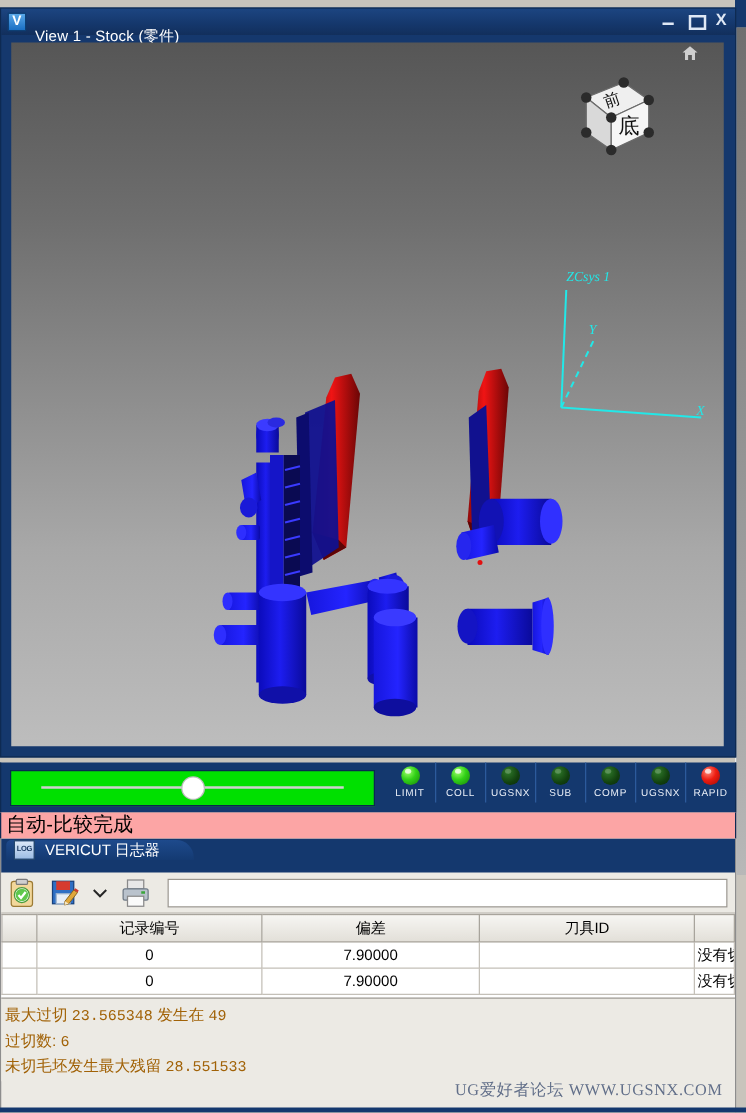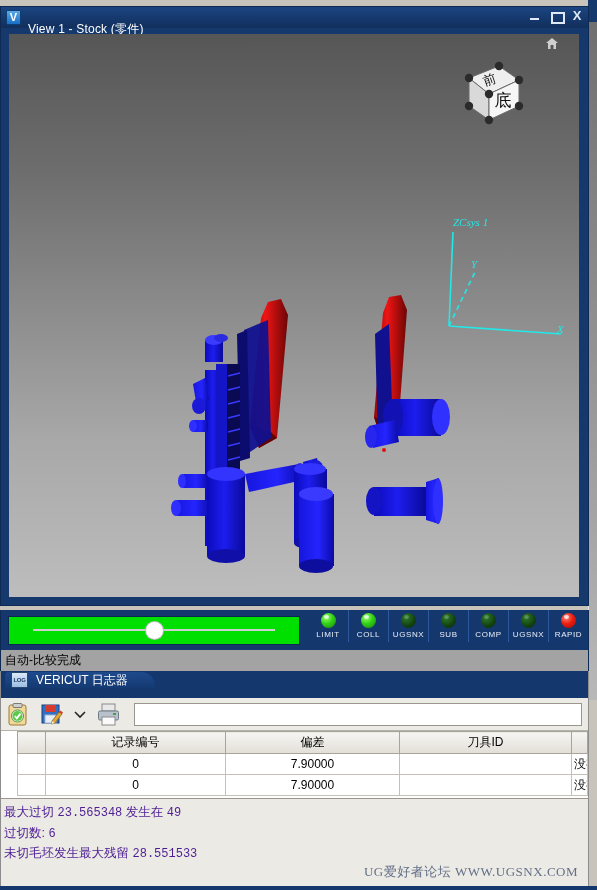--- a/index.html
+++ b/index.html
@@ -92,21 +92,21 @@
      background:rgba(255,255,255,.75); }
   .lamp.on-green { background:radial-gradient(circle at 35% 30%, #9dff6a 0%, #31d117 45%, #1a8209 100%); }
   .lamp.off-green { background:radial-gradient(circle at 35% 30%, #2f7a2a 0%, #12410f 60%, #0a2a08 100%); }
   .lamp.off-green::after { background:rgba(255,255,255,.22); }
   .lamp.on-red { background:radial-gradient(circle at 35% 30%, #ff8a7a 0%, #ee1d12 45%, #9c0a04 100%); }
   .lamp-label { color:#e9eef7; font-size:8px; letter-spacing:.6px; margin-top:2px; font-family:"Liberation Sans",sans-serif; }
 
   
   .msg-line {
     position:absolute; left:0; top:650px; width: 589px; height: 21px;
-    background:#a3a3a3; color:#000; font-size:12px; display:flex; align-items:center; padding-left:4px;
+    background:#fca5a5; color:#000; font-size:16px; display:flex; align-items:center; padding-left:4px;
     border-left:1px solid #0e2a52; border-right:1px solid #0e2a52;
   }
 
   
   .log-panel { position:absolute; left:0; top:671px; width:589px; height:219px; background:#eceae4; border:1px solid #8d8d8d; border-top:none;}
   .log-tabstrip { position:relative; height:27px; background:#14386e; }
   .log-tab {
     position:absolute; left:4px; top:1px; height:16px; min-width:150px;
     background:linear-gradient(180deg,#1e4a8c 0%,#143a72 100%);
     border-top-left-radius:4px; border-top-right-radius:14px;
@@ -125,35 +125,35 @@
     border-bottom:1px solid #b6b2aa;
   }
   .tb-btn { width:25px; height:25px; position:relative; }
   .tb-input {
     flex:1 1 auto; height:23px; background:#fff; border:1px solid #9a968e;
     font-size:12px; padding:0 4px; outline:none; font-family:"Liberation Sans",sans-serif;
     margin-left:4px; margin-right:2px;
   }
   .chev { width:14px; height:14px; position:relative; }
 
-  .table-area { position:relative; background:#fff; height:68px; border-bottom:1px solid #9a968e; overflow:hidden;padding-left:16px; }
+  .table-area { position:relative; background:#fff; height:68px; border-bottom:1px solid #9a968e; overflow:hidden; }
   table.log-table { border-collapse:collapse; width:100%; table-layout:fixed; }
   table.log-table th {
     background:linear-gradient(180deg,#f6f5f2 0%,#e2dfd8 100%);
     border:1px solid #a8a49c; font-size:12px; font-weight:normal; height:22px; color:#000;
   }
   table.log-table td {
     border:1px solid #c4c0b8; font-size:12px; height:21px; text-align:center; color:#000;
     background:#fff; overflow:hidden; white-space:nowrap;
   }
   td.rowsel, th.rowsel { background:linear-gradient(180deg,#f6f5f2 0%,#dedbd4 100%); border:1px solid #a8a49c; }
   td.col4 { text-align:left; padding-left:2px; }
 
   .summary { padding:4px 2px 0 3px; background:#eceae4; }
-  .summary div { font-size:12.5px; color:#4c1d95; line-height:19.5px; white-space:nowrap;
+  .summary div { font-size:12.5px; color:#a16207; line-height:19.5px; white-space:nowrap;
      font-family:"Liberation Sans",sans-serif; }
   .summary .num { font-family:"Liberation Mono", monospace; font-size:12px; }
 
   .watermark {
     position:absolute; right:10px; bottom:8px; color:#4a5a7a; font-size:13px;
     font-family:"Liberation Serif", serif; letter-spacing:.5px; white-space:nowrap; opacity:.85;
   }
   .bottom-bar { position:absolute; left:0; bottom:0; width:597px; height:4px; background:#14386e; }
 </style>
 </head>

